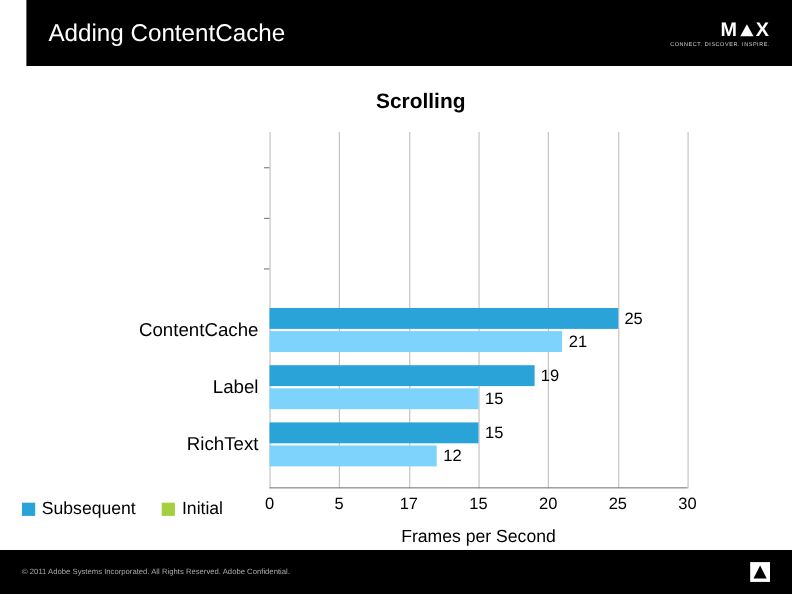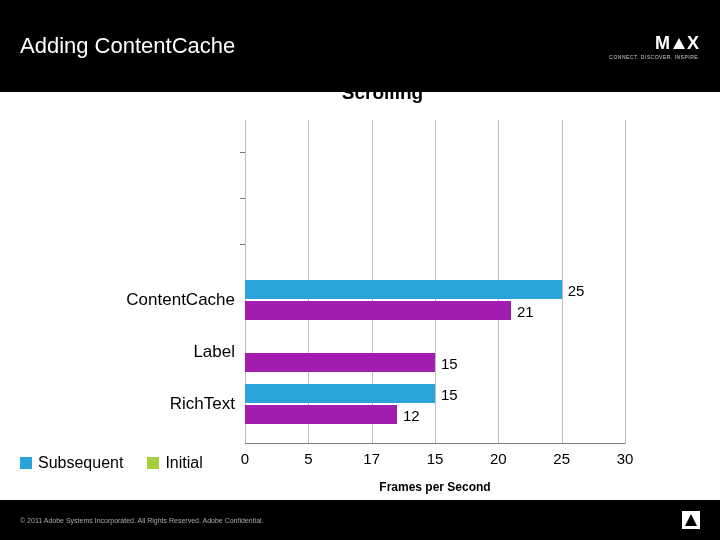--- a/index.html
+++ b/index.html
@@ -13,21 +13,22 @@
     overflow: hidden;
   }
   
   .header {
     background: #000;
     color: #fff;
     height: 60px;
     display: flex;
     align-items: center;
     justify-content: space-between;
-    padding: 16px 20px;
+    padding: 0 20px;
+    margin-left: 24px;
   }
   .slide-title {
     font-size: 22px;
     font-weight: 400;
   }
   .brand {
     display: flex;
     flex-direction: column;
     align-items: flex-end;
   }
@@ -117,39 +118,39 @@
     position: absolute;
     top: 330px; 
     font-size: 15px;
     transform: translateX(-50%);
   }
   .x-title {
     position: absolute;
     top: 360px;
     left: 0; right: 0;
     text-align: center;
-    font-size: 12px;
-    font-weight: 700;
+    font-size: 16px;
+    font-weight: 400;
   }
   
   .cat-label {
     position: absolute;
     right: 100%;
     margin-right: 10px;
     font-size: 17px;
     white-space: nowrap;
     transform: translateY(-50%);
   }
   .bar {
     position: absolute;
     height: 19px;
     left: 0;
   }
   .bar.subseq { background: #2aa3d9; } 
-  .bar.initial { background: #a21caf; } 
+  .bar.initial { background: #7dd3fc; } 
   .bar-val {
     position: absolute;
     font-size: 15px;
     left: 100%;
     margin-left: 6px;
     top: 50%;
     transform: translateY(-50%);
     white-space: nowrap;
   }
   
@@ -221,20 +222,23 @@
 
     <div class="cat-label" style="top:180px">ContentCache</div>
     <div class="bar subseq" style="top:160px; width:316.67px">
       <span class="bar-val">25</span>
     </div>
     <div class="bar initial" style="top:181px; width:266px">
       <span class="bar-val">21</span>
     </div>
 
     <div class="cat-label" style="top:232px">Label</div>
+    <div class="bar subseq" style="top:212px; width:240.67px">
+      <span class="bar-val">19</span>
+    </div>
     <div class="bar initial" style="top:233px; width:190px">
       <span class="bar-val">15</span>
     </div>
 
     <div class="cat-label" style="top:284px">RichText</div>
     <div class="bar subseq" style="top:264px; width:190px">
       <span class="bar-val">15</span>
     </div>
     <div class="bar initial" style="top:285px; width:152px">
       <span class="bar-val">12</span>

